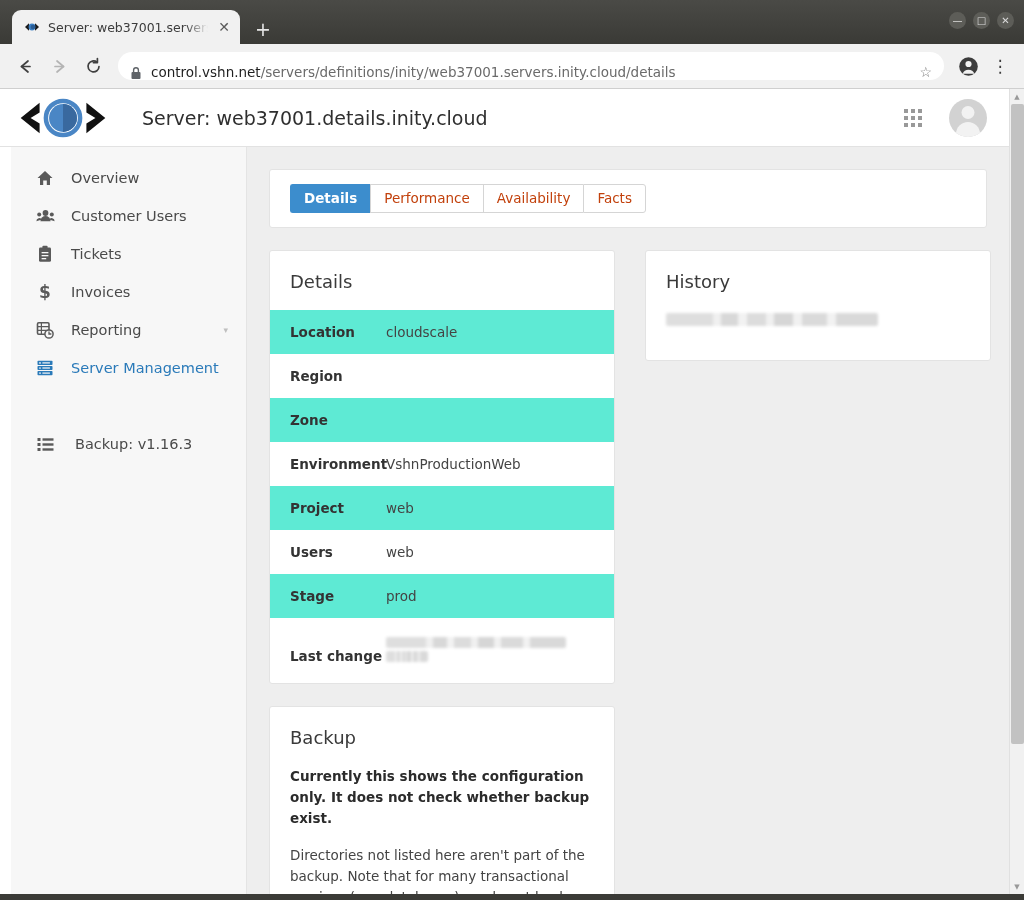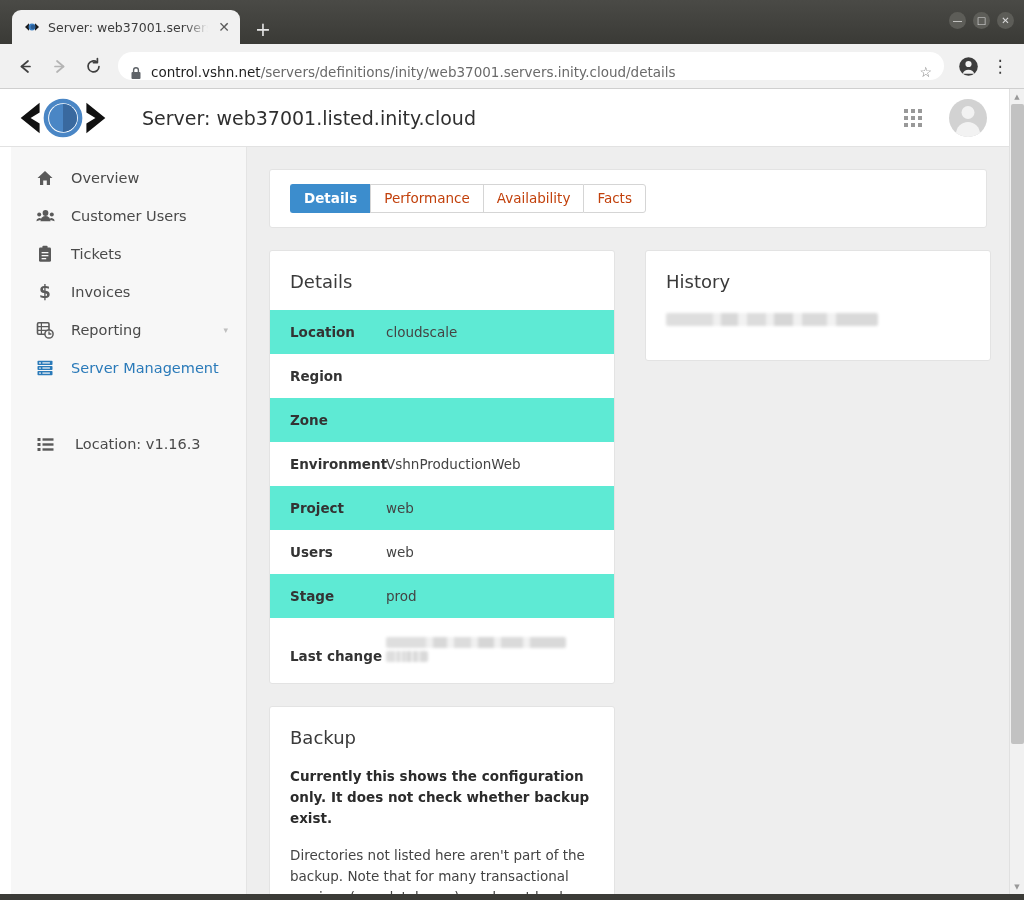--- a/index.html
+++ b/index.html
@@ -317,21 +317,21 @@
     <div class="page">
 
       <div class="appheader">
         <svg class="logo" viewBox="0 0 100 50">
           <path d="M3 25 L24 8 L24 19 L14 25 L24 31 L24 42 Z" fill="#111"></path>
           <path d="M97 25 L76 8 L76 19 L86 25 L76 31 L76 42 Z" fill="#111"></path>
           <circle cx="50" cy="25" r="19" fill="none" stroke="#4a86c5" stroke-width="5"></circle>
           <circle cx="50" cy="25" r="15.5" fill="#4a86c5"></circle>
           <path d="M50 9.5 a15.5 15.5 0 0 1 15.5 15.5 a15.5 15.5 0 0 1 -15.5 15.5 z" fill="#39699f"></path>
         </svg>
-        <div class="apptitle">Server: web37001.listed.inity.cloud</div>
+        <div class="apptitle">Server: web37001.details.inity.cloud</div>
         <div class="hdr-right">
           <div class="grid-icon">
             <i></i>
               <i></i>
               <i></i>
               <i></i>
               <i></i>
               <i></i>
               <i></i>
               <i></i>
@@ -414,21 +414,21 @@
             <span class="ico">
               <svg width="17" height="15" viewBox="0 0 17 15">
                   <rect x="0.5" y="1" width="3" height="3" fill="currentColor"></rect>
                   <rect x="0.5" y="6" width="3" height="3" fill="currentColor"></rect>
                   <rect x="0.5" y="11" width="3" height="3" fill="currentColor"></rect>
                   <rect x="5.5" y="1.3" width="11" height="2.4" fill="currentColor"></rect>
                   <rect x="5.5" y="6.3" width="11" height="2.4" fill="currentColor"></rect>
                   <rect x="5.5" y="11.3" width="11" height="2.4" fill="currentColor"></rect>
                 </svg>
             </span>
-            <span>Location: v1.16.3</span>
+            <span>Backup: v1.16.3</span>
           </div>
         </div>
 
         <div class="content">
 
           <div class="card tabcard">
             <div class="tabs">
               <div class="tabbtn active">Details</div>
               <div class="tabbtn">Performance</div>
               <div class="tabbtn">Availability</div>

